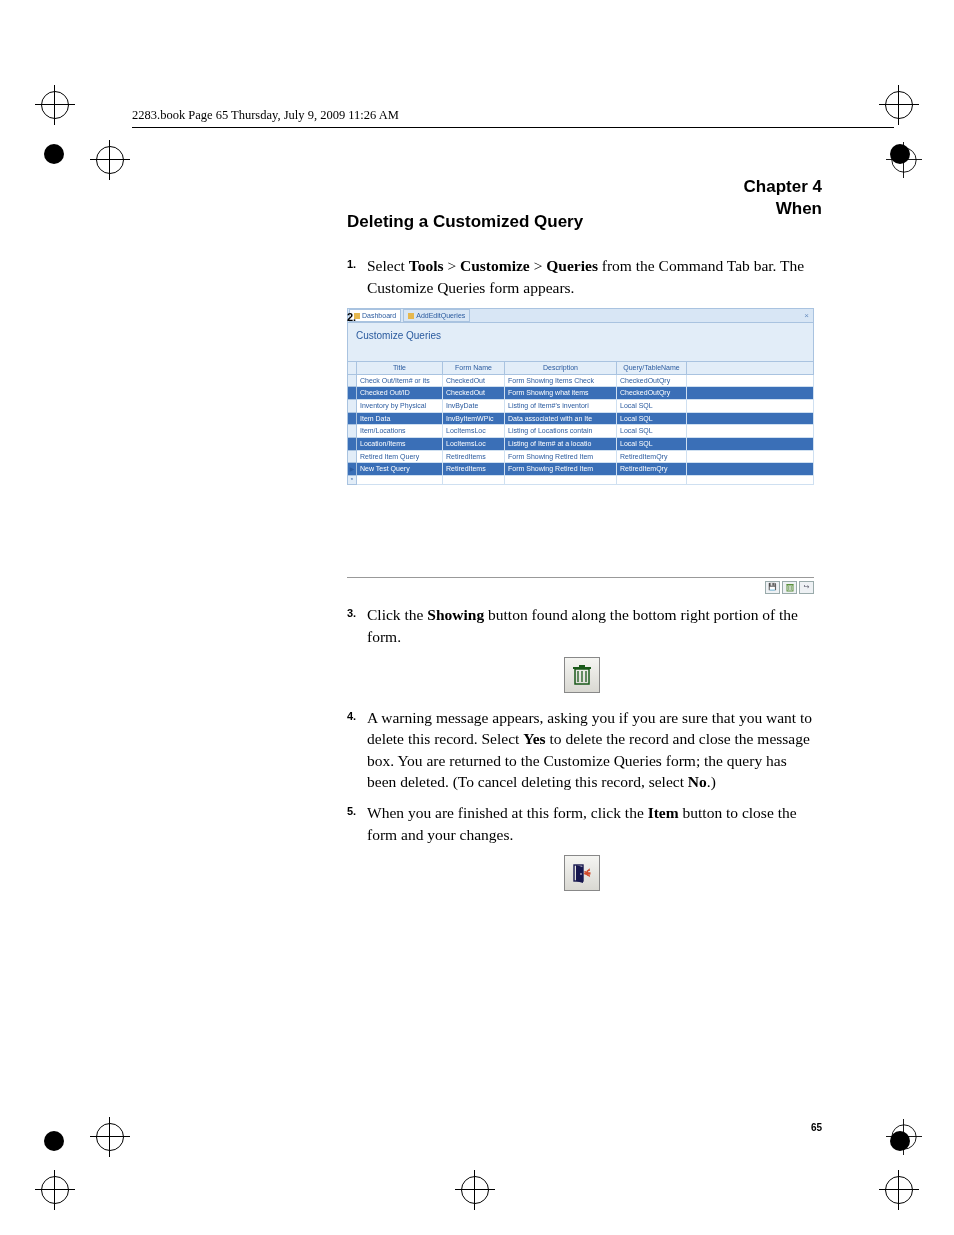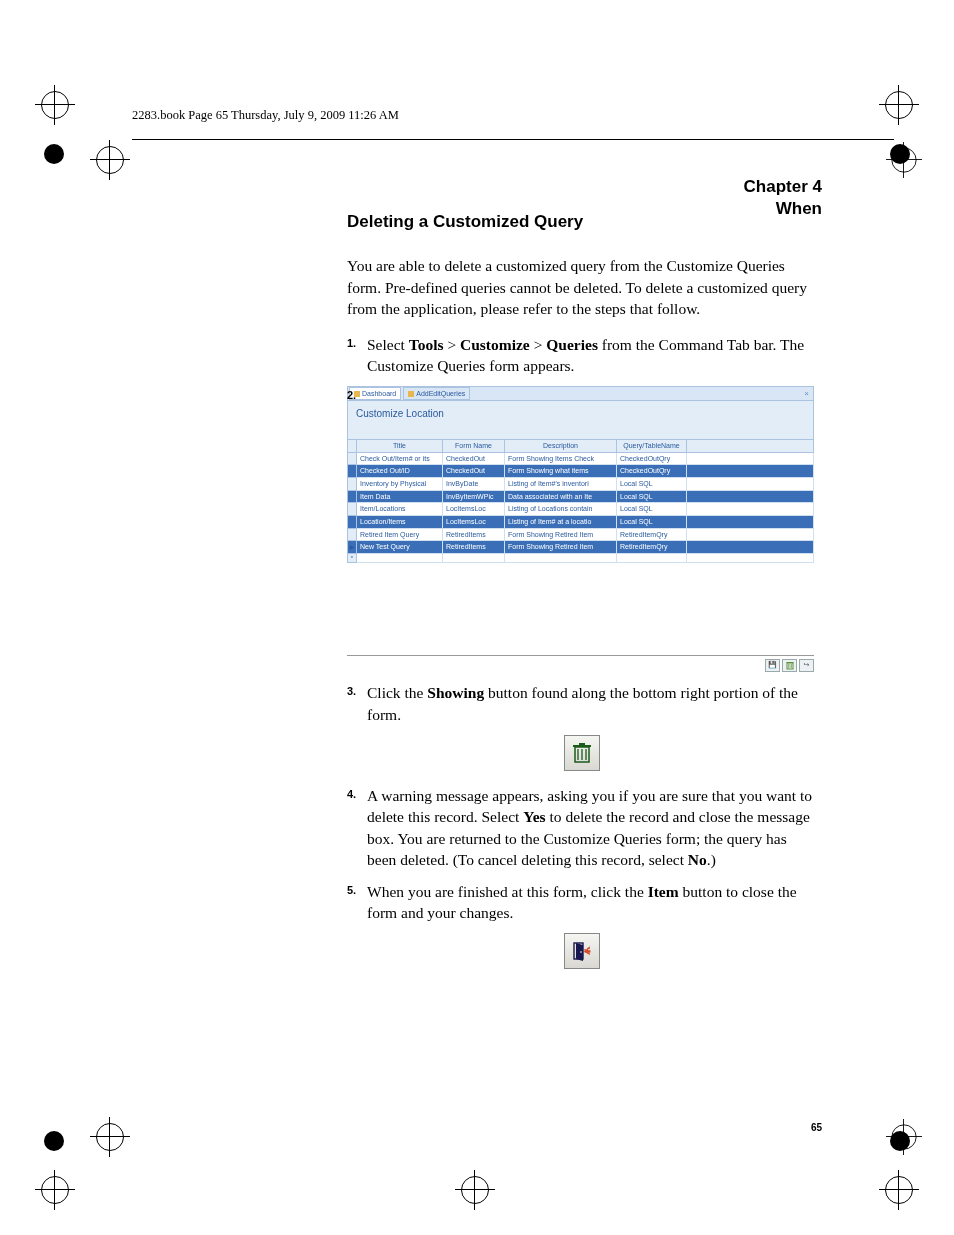--- a/index.html
+++ b/index.html
@@ -4,21 +4,21 @@
 <style>
   html,body{margin:0;padding:0;background:#fff;font-family:"Times New Roman",Times,serif;color:#000;}
   .page{position:relative;width:954px;height:1235px;margin:0 auto;}
   
   .reg{position:absolute;width:40px;height:40px;}
   .reg::before,.reg::after{content:"";position:absolute;background:#000;}
   .reg .circ{position:absolute;width:26px;height:26px;border:1px solid #000;border-radius:50%;left:6px;top:6px;}
   .reg .cross-h{position:absolute;width:40px;height:1px;background:#000;top:19px;left:0;}
   .reg .cross-v{position:absolute;width:1px;height:40px;background:#000;left:19px;top:0;}
   .dot{position:absolute;width:20px;height:20px;background:#000;border-radius:50%;}
-  .headline{position:absolute;left:132px;top:108px;right:60px;border-bottom:1px solid #000;padding-bottom:16px;font-size:12.5px;font-family:"Times New Roman",serif;}
+  .headline{position:absolute;left:132px;top:108px;right:60px;border-bottom:1px solid #000;padding-bottom:4px;font-size:12.5px;font-family:"Times New Roman",serif;}
   .chapter{position:absolute;right:132px;top:176px;text-align:right;font-family:Arial,Helvetica,sans-serif;font-size:17px;font-weight:bold;line-height:1.3;}
   .content{position:absolute;left:347px;top:210px;width:470px;font-size:15px;line-height:1.38;}
   h2.sec{font-family:Arial,Helvetica,sans-serif;font-size:17px;font-weight:bold;margin:0 0 22px 0;}
   p.intro{margin:0 0 14px 0;font-size:15.5px;}
   ol.steps{margin:0;padding:0;list-style:none;}
   ol.steps>li{margin:0 0 10px 0;position:relative;padding-left:20px;font-size:15.5px;}
   ol.steps>li .num{position:absolute;left:0;top:2px;font-family:Arial,Helvetica,sans-serif;font-size:11px;font-weight:bold;}
   .b{font-weight:bold;margin-top:24px;}
   
   .shot{margin:6px 0 10px 0;width:467px;border:0;padding:0;}
@@ -104,21 +104,20 @@
     <span>2283.book  Page 65  Thursday, July 9, 2009  11:26 AM</span>
   </div>
 
   <div class="chapter">
     <div>Chapter 4</div>
     <div>When</div>
   </div>
 
   <div class="content">
     <h2 class="sec">Deleting a Customized Query</h2>
-    <p class="intro">You are able to delete a customized query from the Customize Queries form. Pre-defined queries cannot be deleted. To delete a customized query from the application, please refer to the steps that follow.</p>
 
     <ol class="steps">
       <li><span class="num">1.</span>
         <span>Select </span><span class="b">Tools</span><span> &gt; </span><span class="b">Customize</span><span> &gt; </span><span class="b">Queries</span><span> from the Command Tab bar. The Customize Queries form appears.</span>
       </li>
       <li><span class="num">2.</span>
       </li>
     </ol>
 
     <div class="shot">
@@ -126,21 +125,21 @@
         <span class="tab">
             <span class="tabicon"></span>
             <span>Dashboard</span>
           </span>
         <span class="tab active">
             <span class="tabicon"></span>
             <span>AddEditQueries</span>
           </span>
         <span class="x">×</span>
       </div>
-      <div class="formhead">Customize Location</div>
+      <div class="formhead">Customize Queries</div>
       <table class="grid">
         <colgroup>
             <col style="width:9px">
             <col style="width:86px">
             <col style="width:62px">
             <col style="width:112px">
             <col style="width:70px">
             <col>
           </colgroup>
         <thead>

